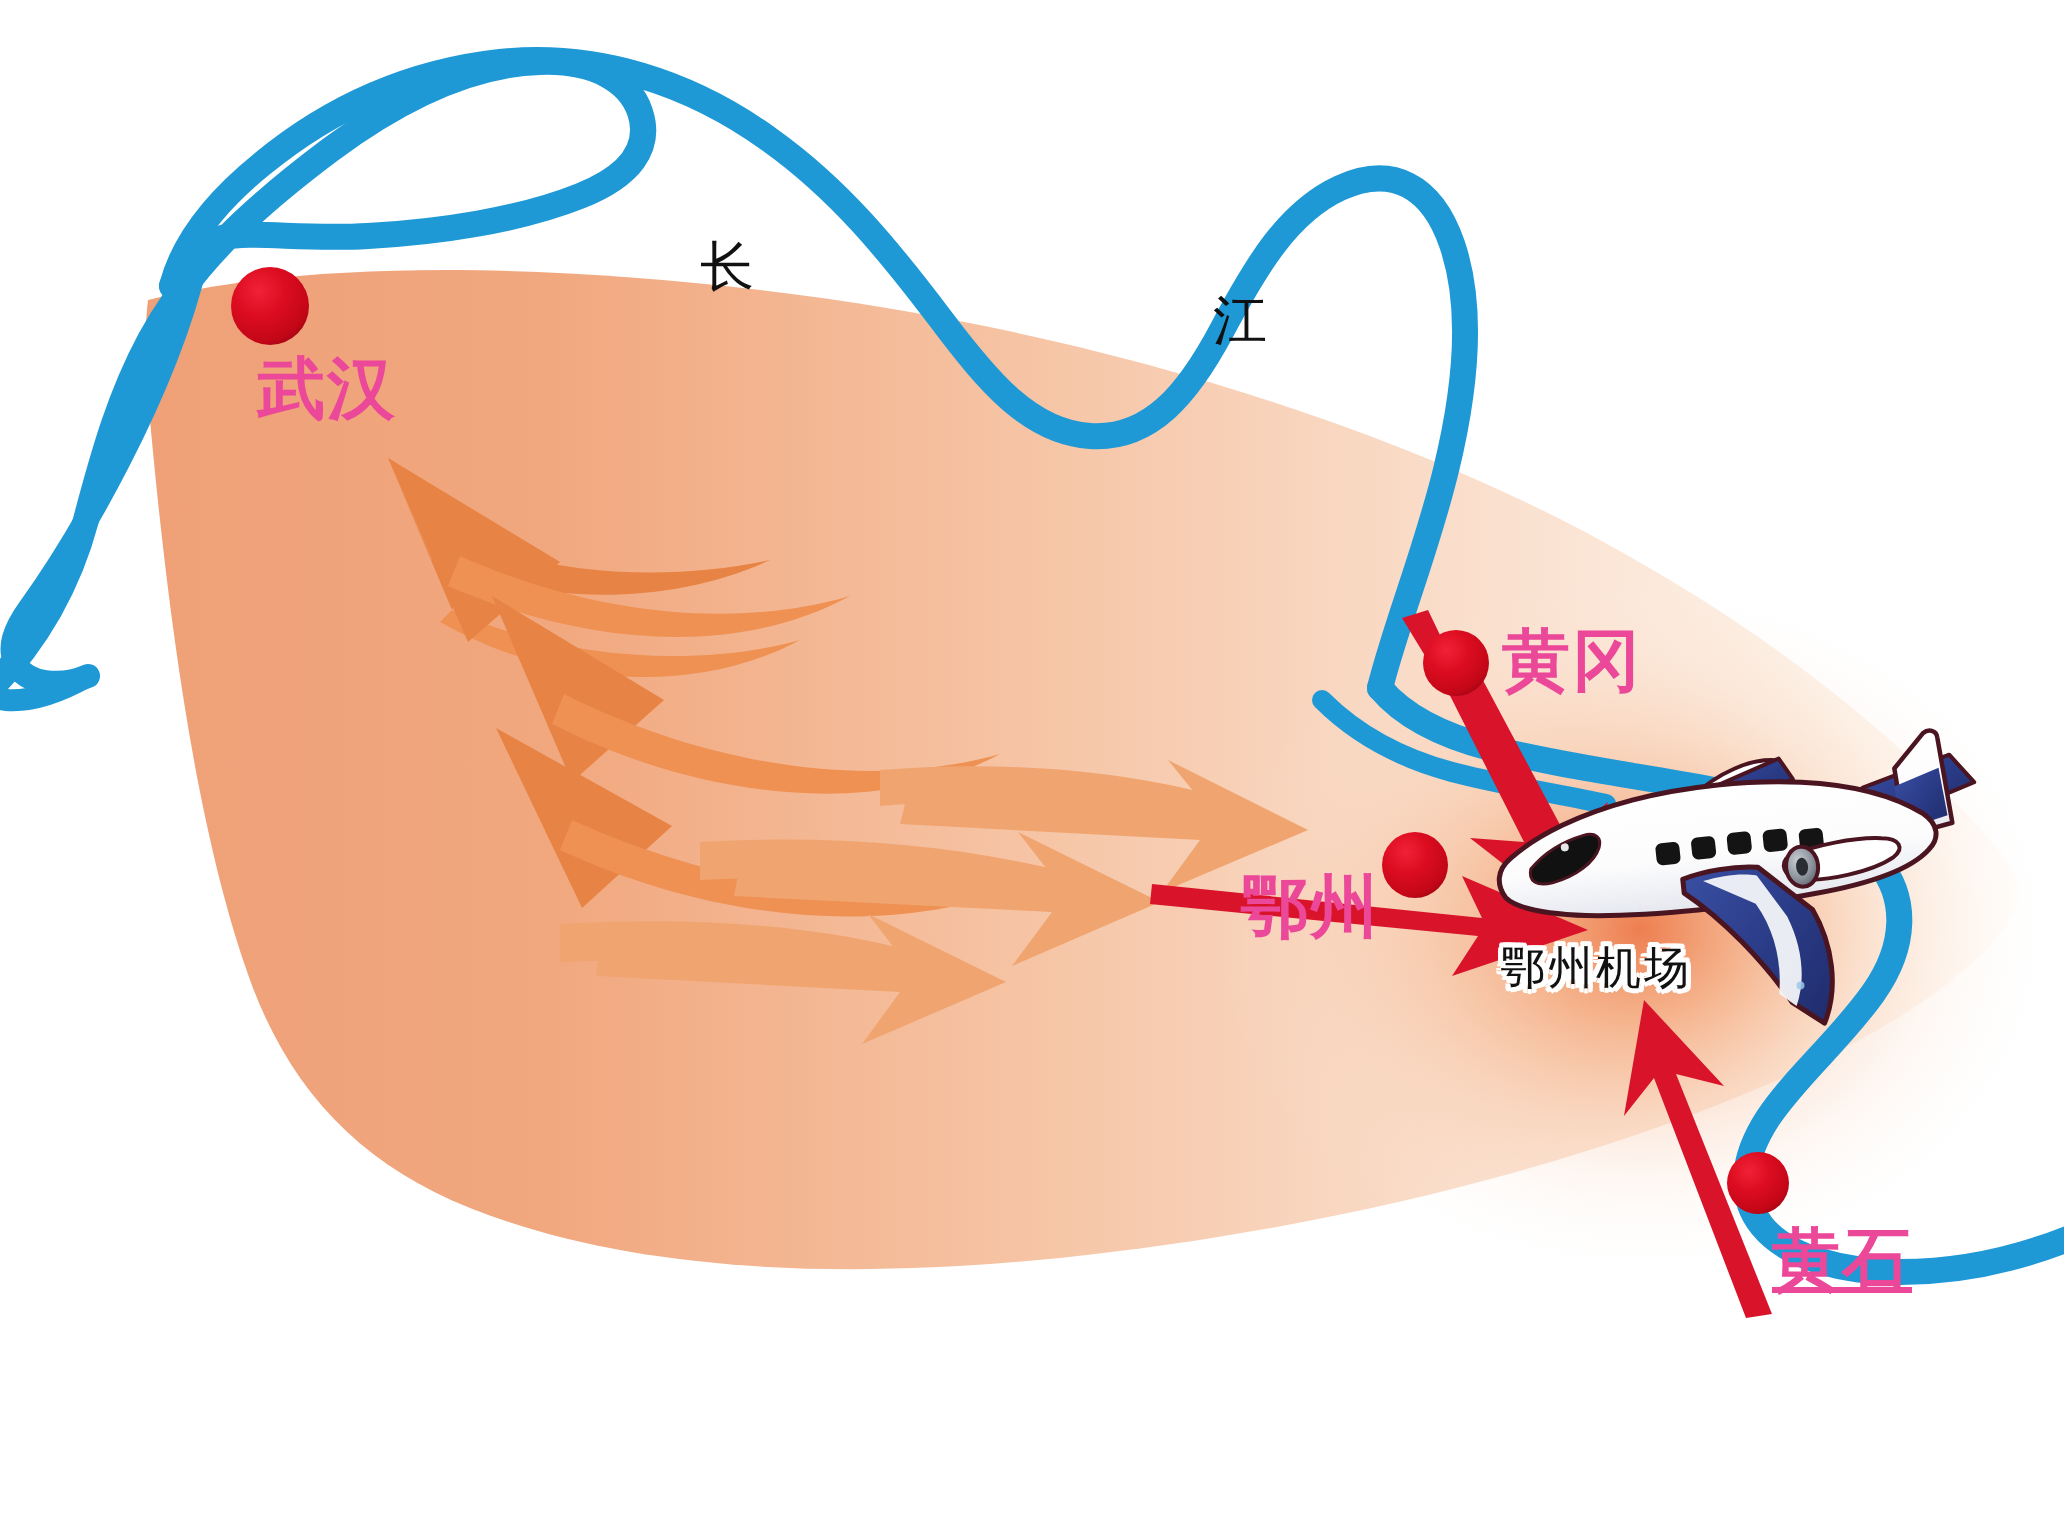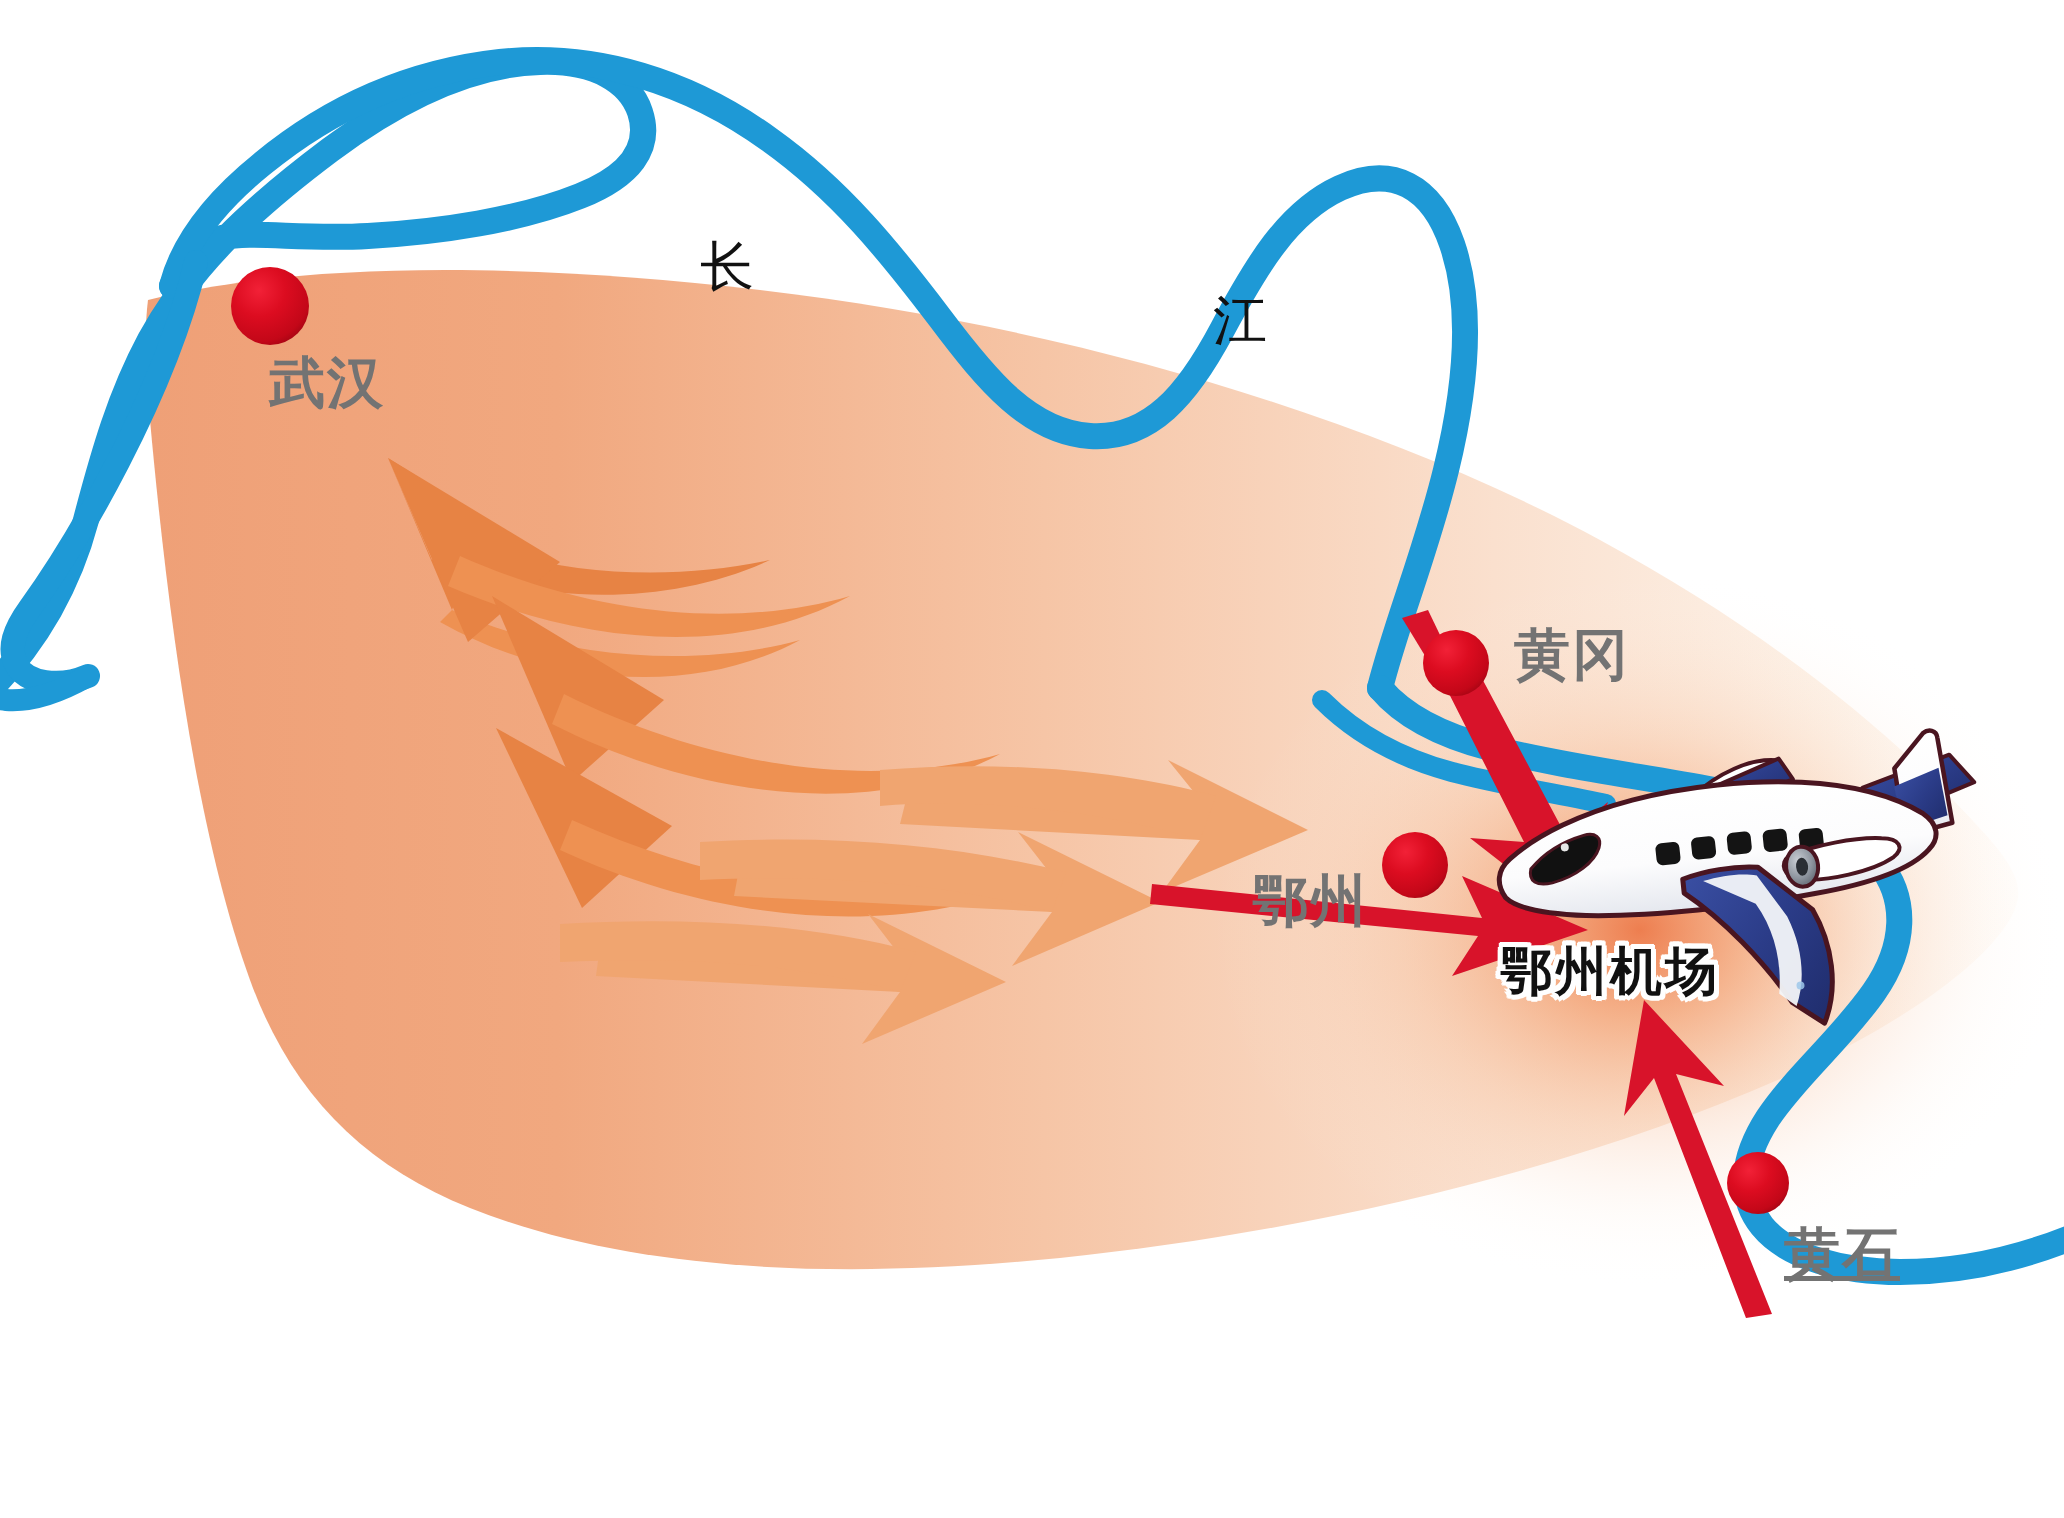--- a/index.html
+++ b/index.html
@@ -16,45 +16,44 @@
 
   
   .lbl{
     position:absolute;
     font-family:"DejaVu Sans","Liberation Sans",sans-serif;
     white-space:nowrap;
     line-height:1;
     -webkit-font-smoothing:antialiased;
   }
   .city-lbl{
-    color:#737373;
-    font-size:56px;
+    color:#ec4899;
+    font-size:68px;
     font-weight:600;
     letter-spacing:2px;
-    margin-left:12px;
   }
   .river-lbl{
     color:#111111;
     font-size:54px;
     font-weight:500;
     letter-spacing:1px;
   }
   #title{
     left:910px;top:92px;
     color:#000000;
     font-family:"DejaVu Serif","Liberation Serif",serif;
     font-size:76px;
     font-weight:700;
     letter-spacing:4px;
   }
   #airport-label{
     left:1500px;top:945px;
     font-family:"DejaVu Serif","Liberation Serif",serif;
-    font-size:52px;
-    font-weight:700;
+    font-size:45px;
+    font-weight:400;
     color:#111111;
     letter-spacing:3px;
     -webkit-text-stroke:0px;
     text-shadow:
       -4px -4px 0 #fff,  4px -4px 0 #fff,
       -4px  4px 0 #fff,  4px  4px 0 #fff,
       -5px  0   0 #fff,  5px  0   0 #fff,
        0   -5px 0 #fff,  0    5px 0 #fff,
       -3px -5px 0 #fff,  3px -5px 0 #fff,
       -5px  3px 0 #fff,  5px  3px 0 #fff;

